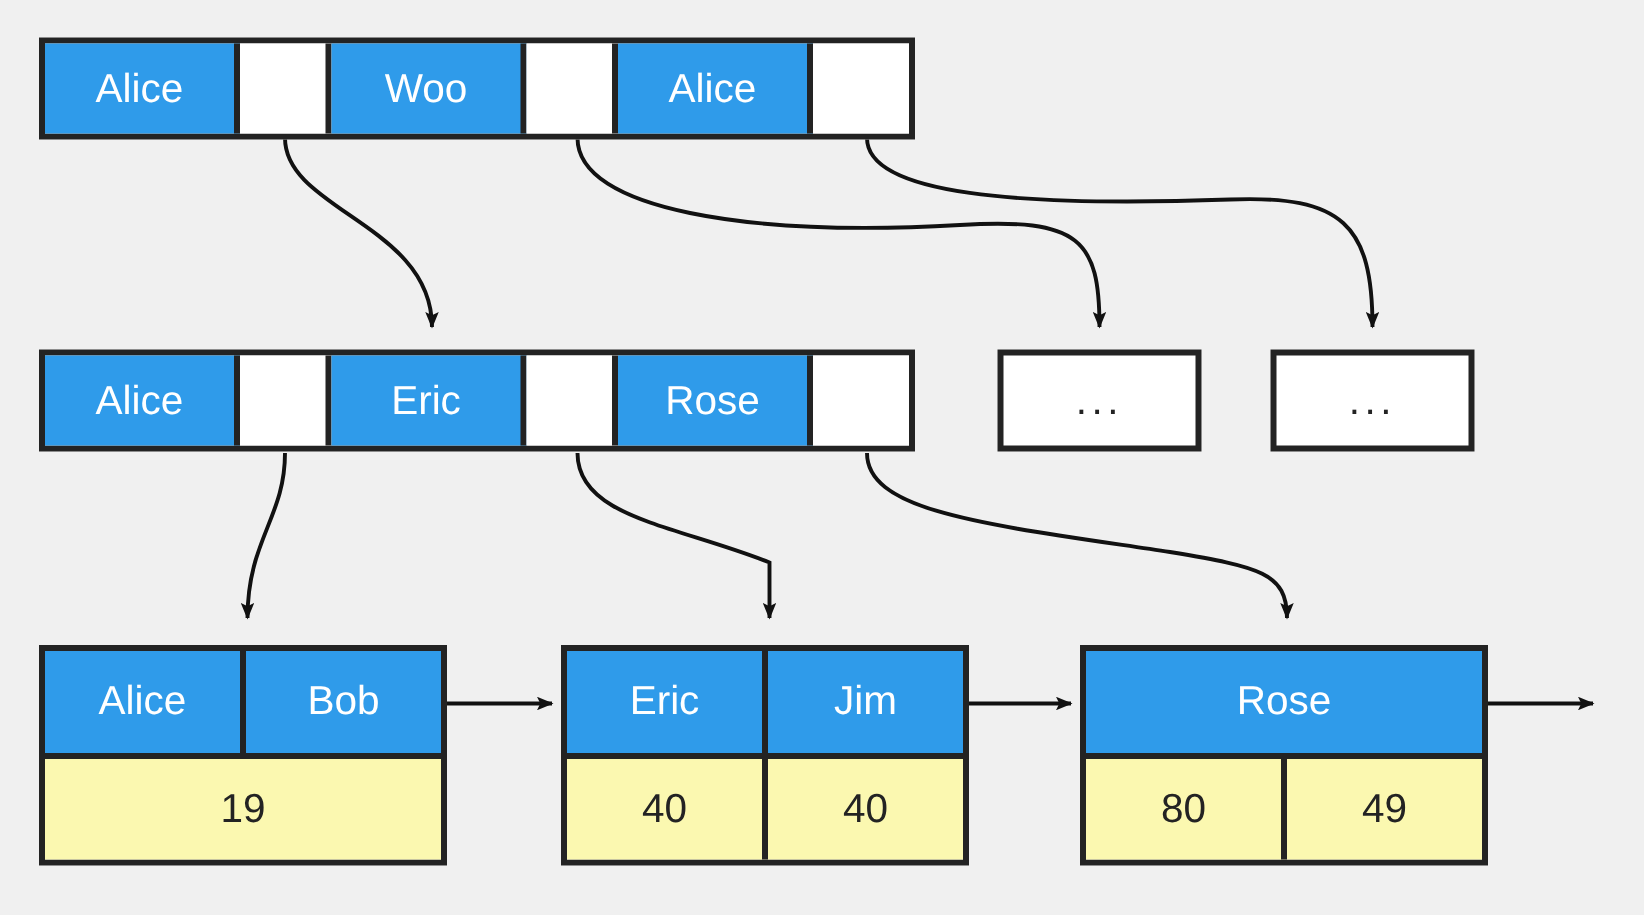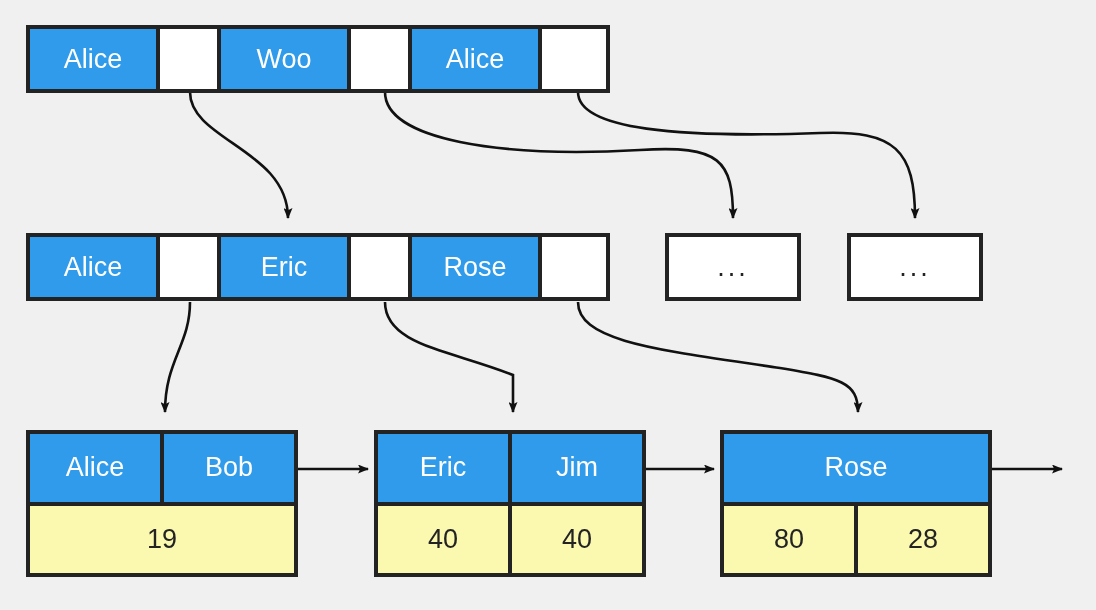--- a/index.html
+++ b/index.html
@@ -188,17 +188,17 @@
       <div class="leaf-cell">40</div>
     </div>
   </div>
 
   <div class="leaf" style="left:720px; top:430px; width:272px; height:147px;">
     <div class="leaf-row keys">
       <div class="leaf-cell">Rose</div>
     </div>
     <div class="leaf-row vals">
       <div class="leaf-cell">80</div>
-      <div class="leaf-cell">28</div>
+      <div class="leaf-cell">49</div>
     </div>
   </div>
 
 </div>
 
 </body></html>

